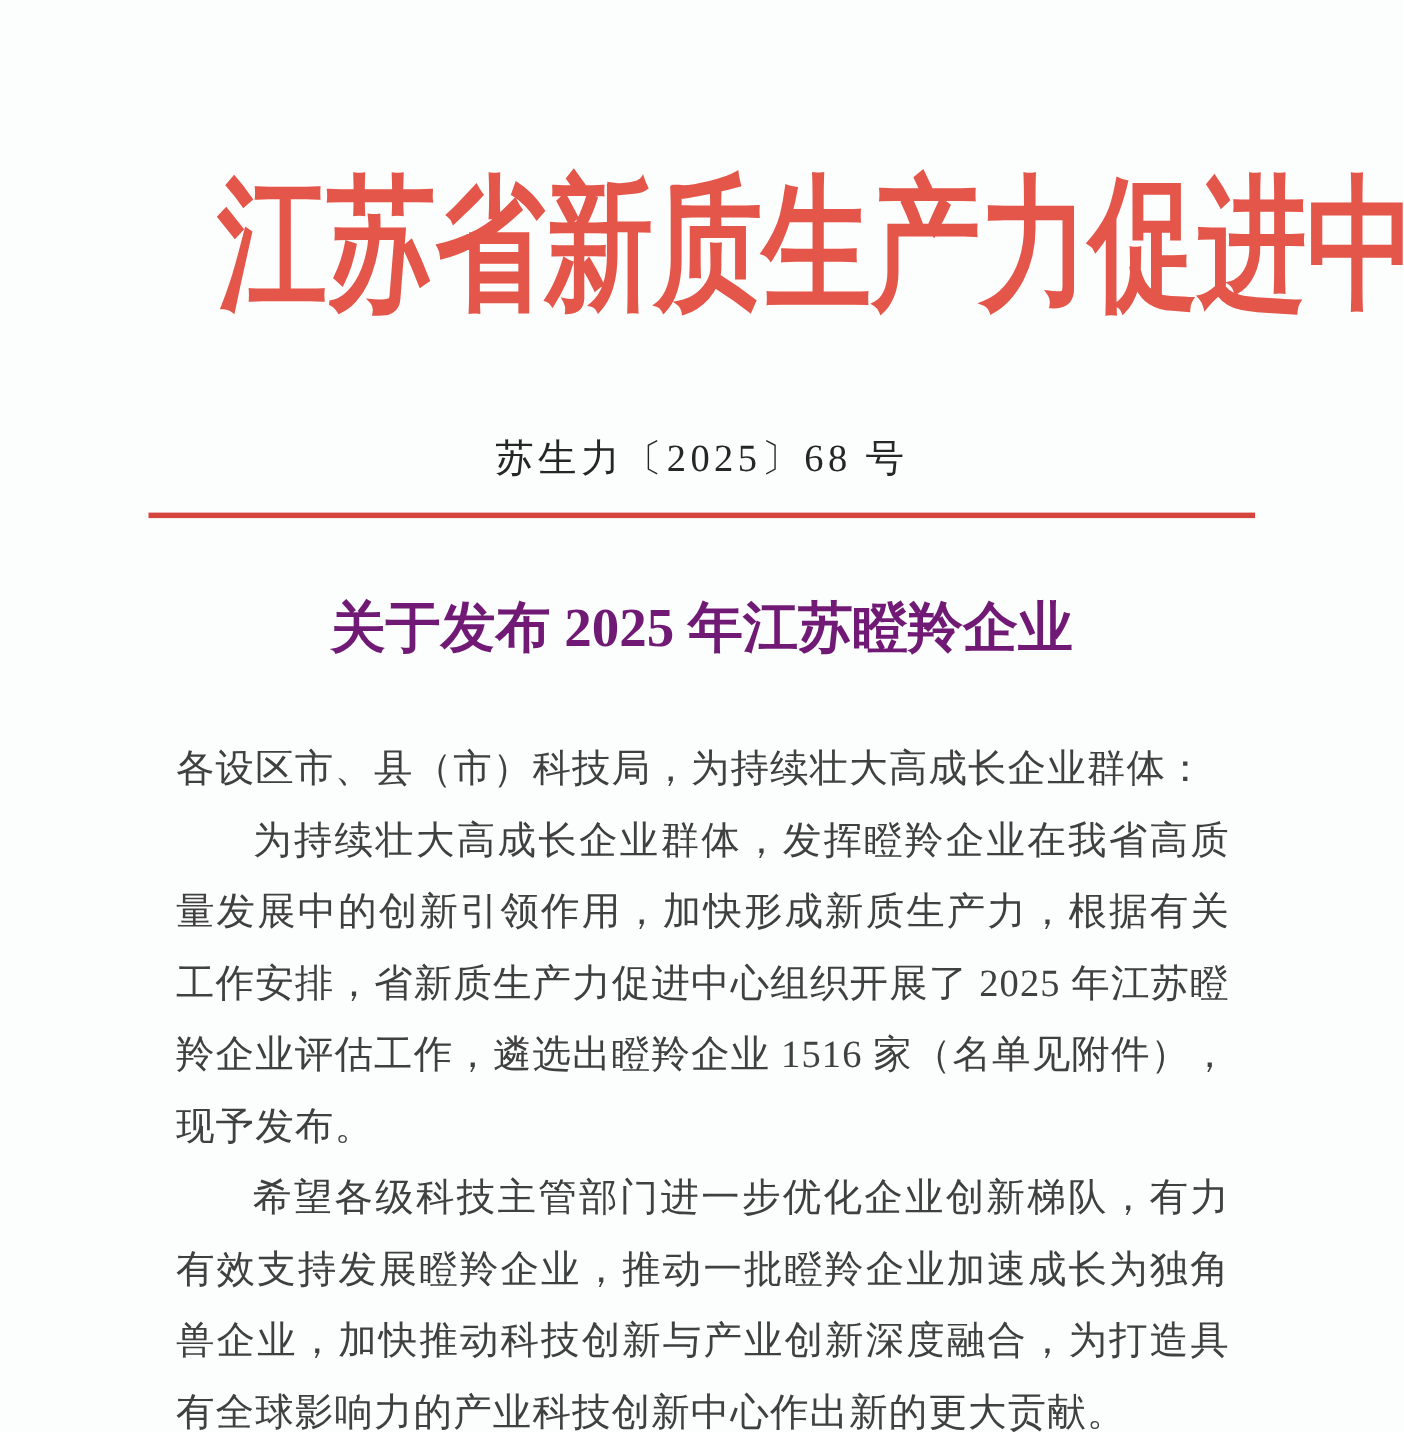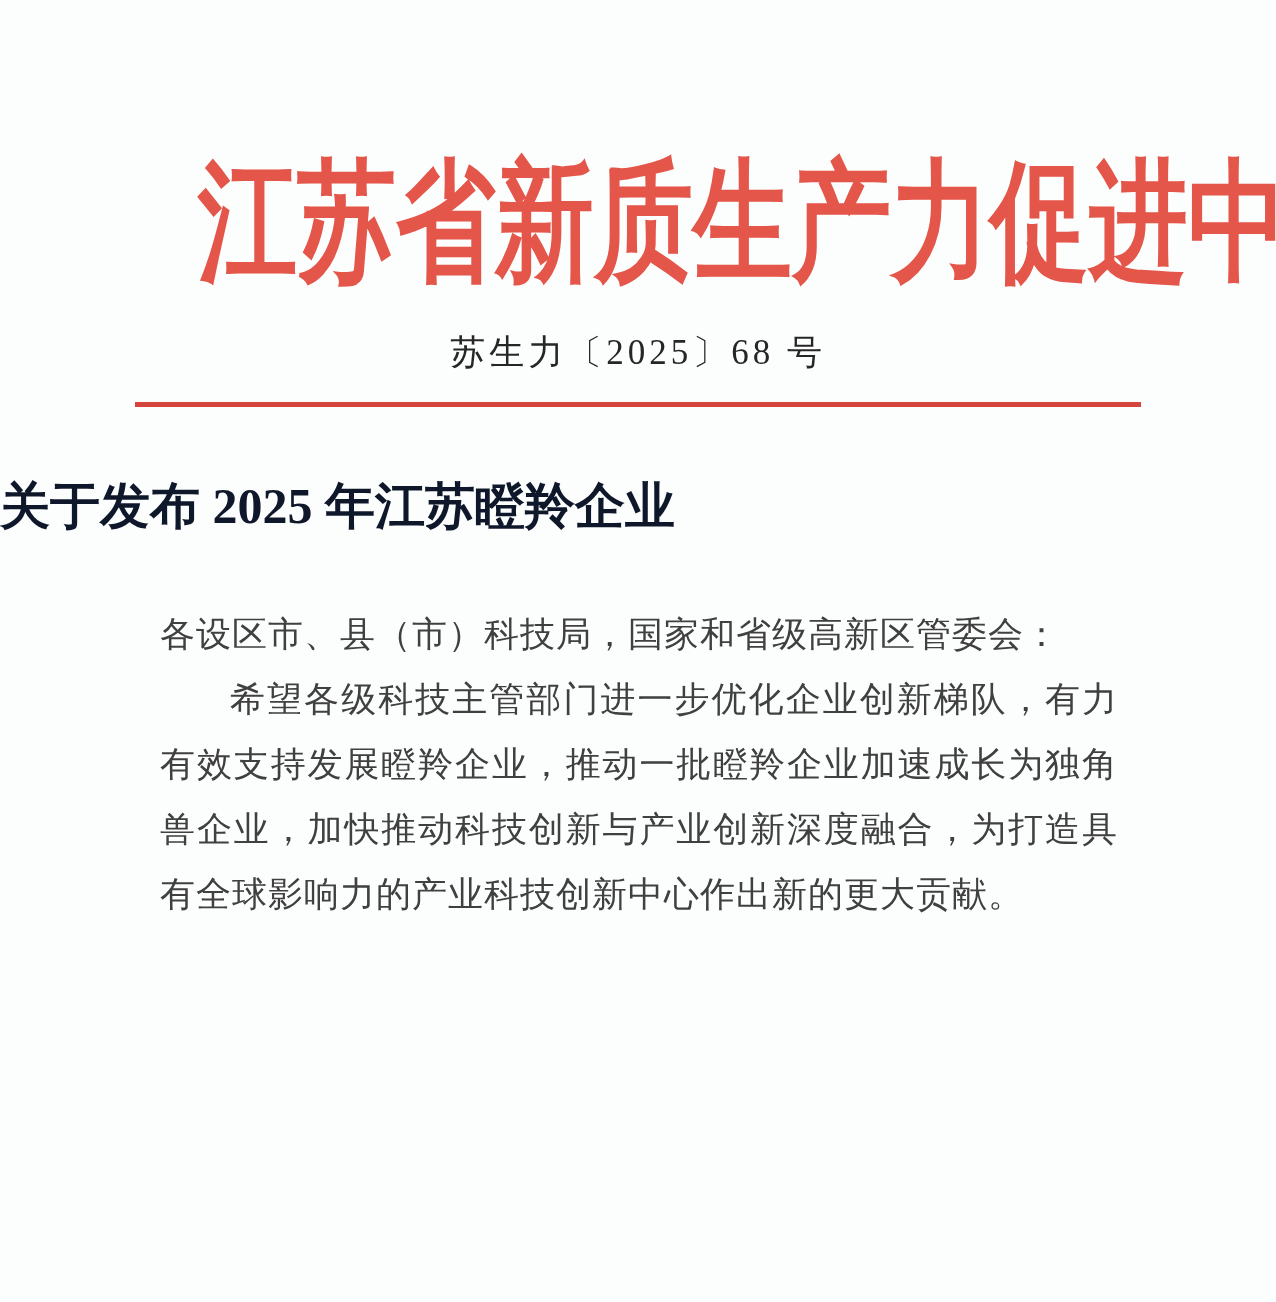--- a/index.html
+++ b/index.html
@@ -26,39 +26,40 @@
     font-size: 132px;
     line-height: 150px;
     font-weight: bold;
     color: #e4554a;
     transform: scaleX(0.75);
     transform-origin: center center;
     letter-spacing: 0px;
   }
   
   .doc-number {
-    margin-top: 32px;
+    margin-top: 96px;
     text-align: center;
     font-size: 35px;
     line-height: 46px;
     color: #262626;
     letter-spacing: 4px;
   }
   
   .divider {
     width: 1006px;
     height: 5px;
     margin: 26px auto 0 auto;
     background: #d4453d;
   }
   
   .doc-title {
     margin-top: 66px;
+    text-align: center;
     font-weight: bold;
-    color: #0f172a;
+    color: #701a75;
     font-size: 50px;
     line-height: 67px;
   }
   
   .body-text {
     margin: 62px 158px 0 160px;
     font-size: 35px;
     line-height: 65px;
     color: #404040;
     text-align: justify;
@@ -79,17 +80,18 @@
 
   <div class="doc-number">苏生力〔2025〕68 号</div>
 
   <div class="divider"></div>
 
   <div class="doc-title">
     <div>关于发布 2025 年江苏瞪羚企业</div>
   </div>
 
   <div class="body-text">
-    <p>各设区市、县（市）科技局，国家和省级高新区管委会：</p>
+    <p>各设区市、县（市）科技局，为持续壮大高成长企业群体：</p>
+    <p class="indent">为持续壮大高成长企业群体，发挥瞪羚企业在我省高质量发展中的创新引领作用，加快形成新质生产力，根据有关工作安排，省新质生产力促进中心组织开展了 2025 年江苏瞪羚企业评估工作，遴选出瞪羚企业 1516 家（名单见附件），现予发布。</p>
     <p class="indent">希望各级科技主管部门进一步优化企业创新梯队，有力有效支持发展瞪羚企业，推动一批瞪羚企业加速成长为独角兽企业，加快推动科技创新与产业创新深度融合，为打造具有全球影响力的产业科技创新中心作出新的更大贡献。</p>
   </div>
 
 </div>
 
 </body></html>

